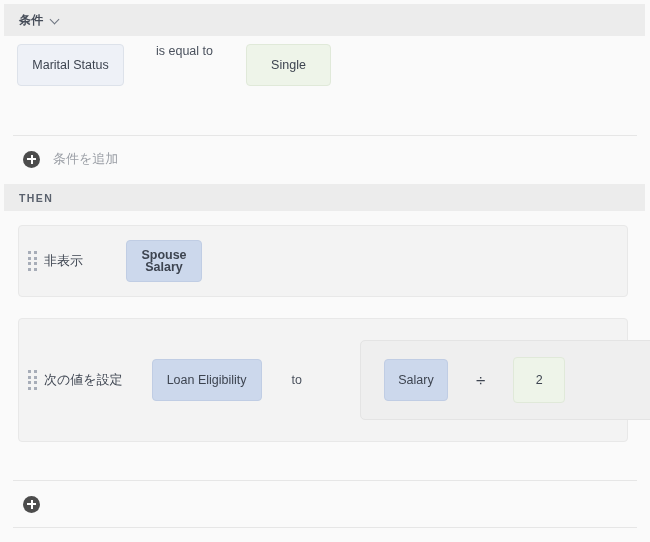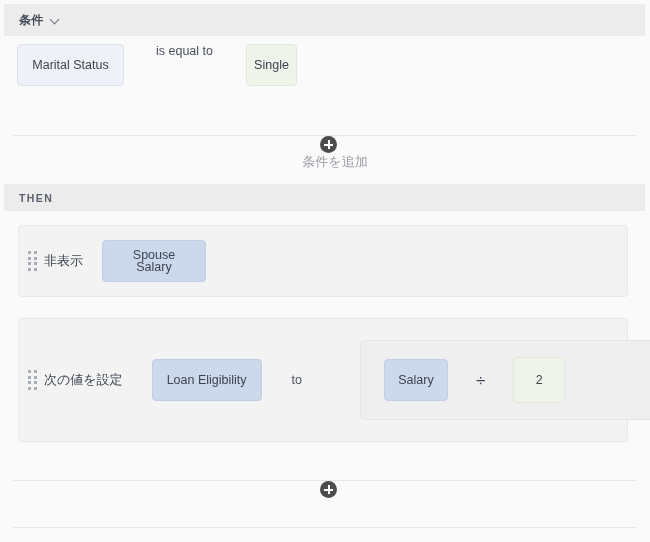--- a/index.html
+++ b/index.html
@@ -109,21 +109,21 @@
     padding: 0 14px;
   }
 
   .op-text {
     font-size: 12.5px;
     color: #4a515d;
   }
 
   .cond-field { width: 107px; }
   .cond-op { margin-left: 32px; }
-  .cond-value { margin-left: 33px; width: 51px; }
+  .cond-value { margin-left: 33px; width: 85px; }
 
   
   .divider {
     position: absolute;
     left: 13px;
     width: 624px;
     height: 1px;
     background: #e6e6e6;
   }
 
@@ -131,21 +131,20 @@
   .add-row {
     position: absolute;
     left: 0;
     width: 634px;
     height: 46px;
     display: flex;
     align-items: center;
     padding-left: 23px;
     box-sizing: border-box;
     cursor: pointer;
-    flex-direction: column;
   }
   .plus-icon {
     width: 17px;
     height: 17px;
     border-radius: 50%;
     background: #4c4c4c;
     position: relative;
     flex: none;
   }
   .plus-icon::before,
@@ -207,21 +206,21 @@
     background: #a7adb8;
   }
 
   .stmt-label {
     margin-left: 6px;
     font-size: 13px;
     color: #3d4450;
     flex: none;
   }
 
-  .hide-chip { margin-left: 19px; width: 104px; min-height: 42px; }
+  .hide-chip { margin-left: 43px; width: 76px; min-height: 42px; font-weight: bold; }
 
   .set-chip { margin-left: 29px; width: 110px; min-height: 42px; }
   .set-to { margin-left: 30px; }
 
   
   .formula-box {
     position: absolute;
     left: 360px;
     top: 340px;
     width: 319px;

